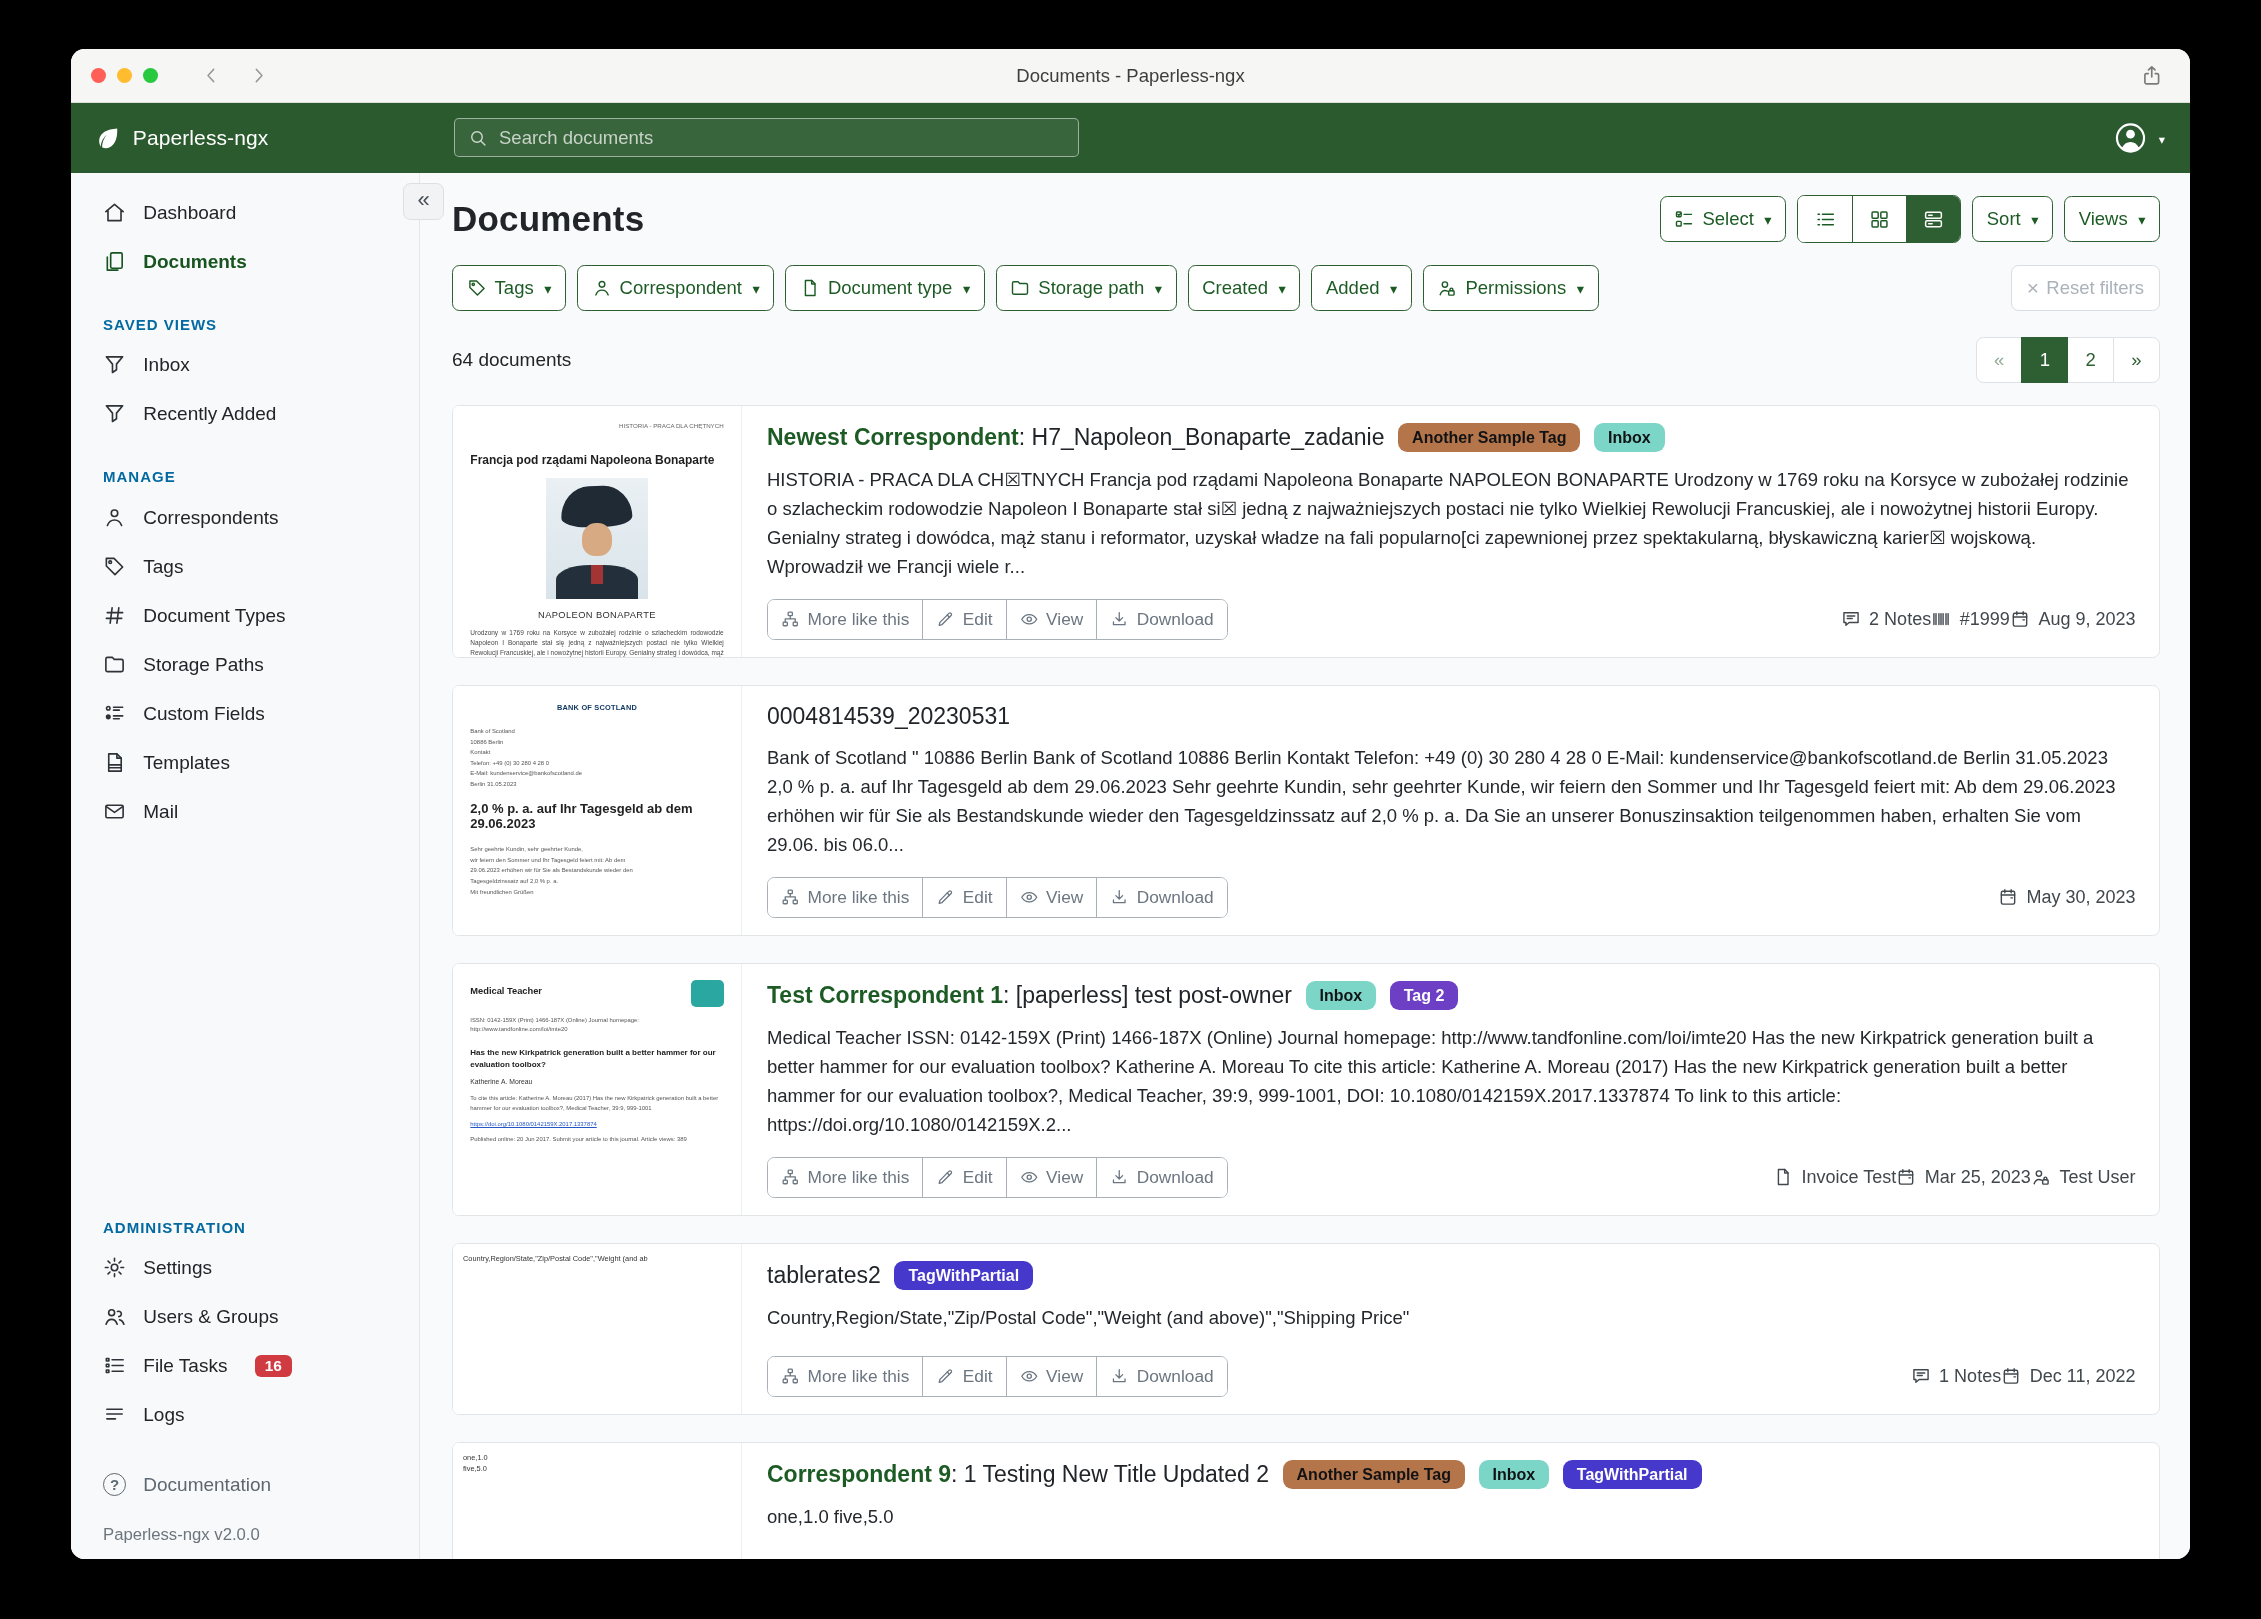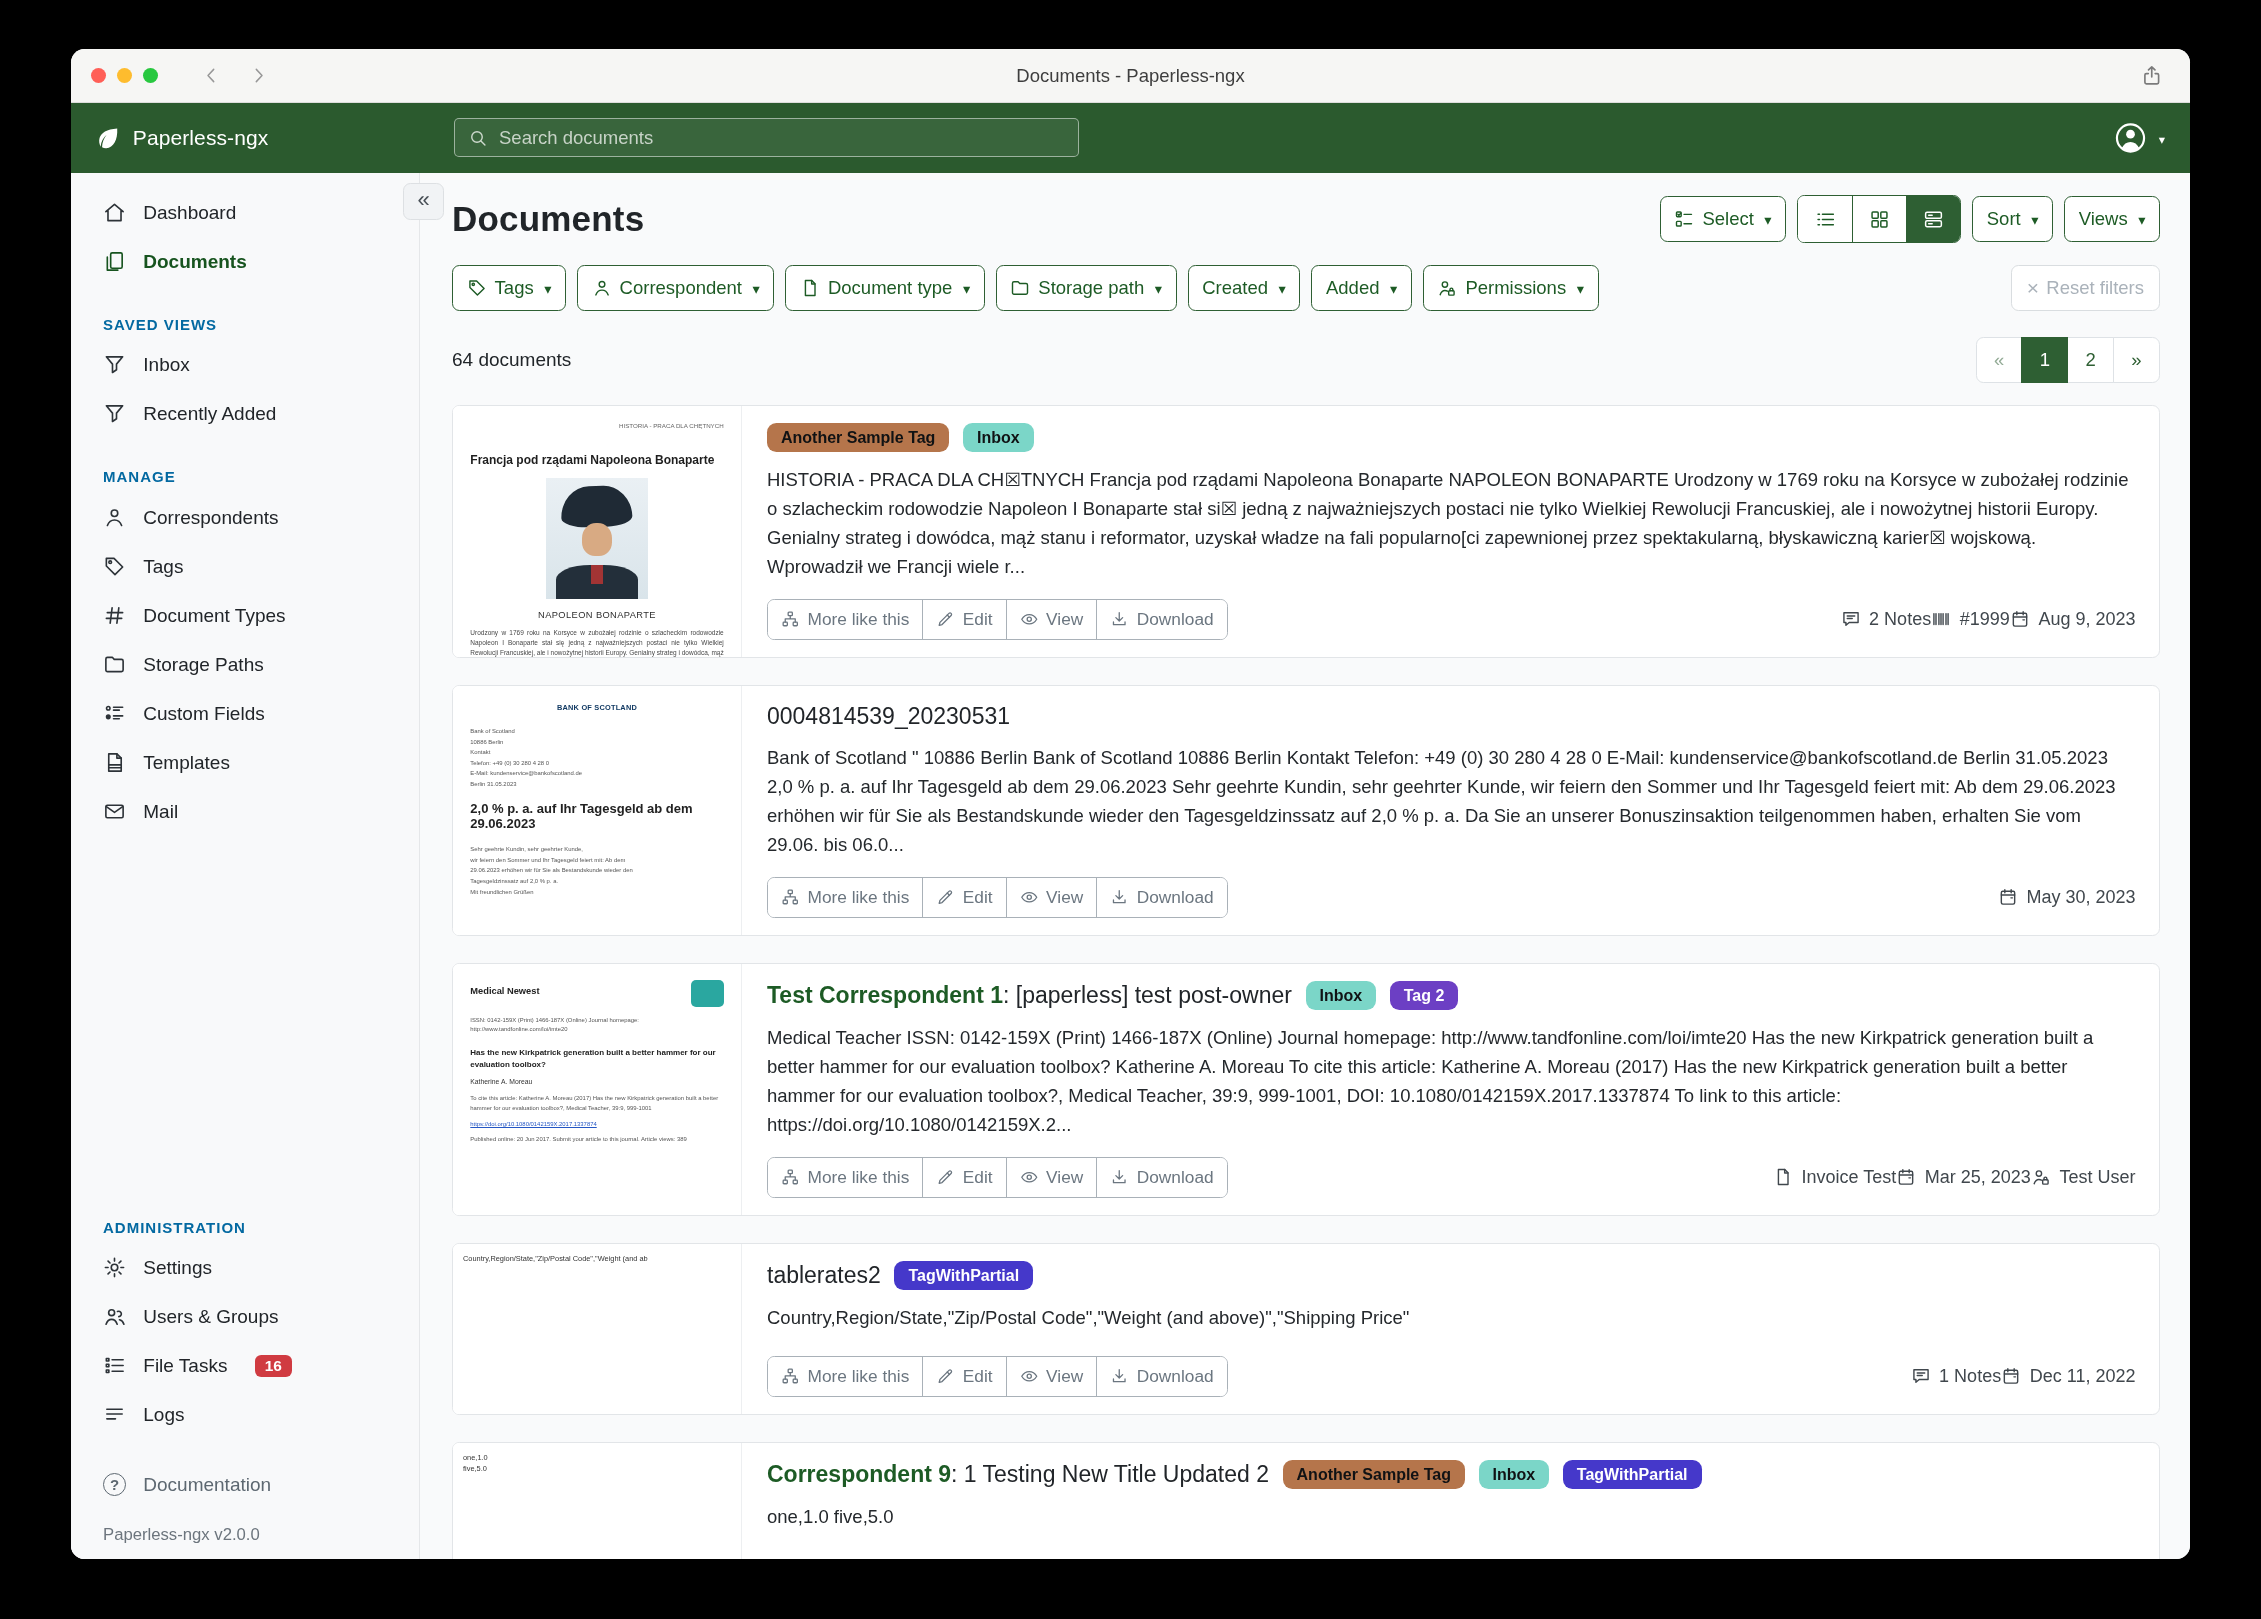--- a/index.html
+++ b/index.html
@@ -501,20 +501,21 @@
                   <span class="hat"></span>
                   <span class="face"></span>
                   <span class="torso"></span>
                 </div>
                 <div class="np-center">NAPOLEON BONAPARTE</div>
                 <div class="np-text">Urodzony w 1769 roku na Korsyce w zubożałej rodzinie o szlacheckim rodowodzie Napoleon I Bonaparte stał się jedną z najważniejszych postaci nie tylko Wielkiej Rewolucji Francuskiej, ale i nowożytnej historii Europy. Genialny strateg i dowódca, mąż stanu i reformator, uzyskał władze na fali popularności zapewnionej przez spektakularną, błyskawiczną karierę wojskową. Wprowadził we Francji wiele rozwiązań ustrojowych do dziś będących częścią krajobrazu tego państwa. Jednocześnie doprowadził do ostatecznego obalenia Wielkiej Rewolucji Francuskiej, wprowadzając Cesarstwo Francuzów.</div>
               </div>
             </div>
             <div class="card-main">
               <div class="title-row">
+                <h3 class="doc-title" style="margin: 0px; font-weight: 400;"><span class="corr">Newest Correspondent</span><span class="sep">: </span><span class="t">H7_Napoleon_Bonaparte_zadanie</span></h3>
                 <span class="tag" style="background: rgb(181, 117, 75); color: rgb(16, 18, 20);">Another Sample Tag</span>
                 <span class="tag" style="background: rgb(123, 214, 200); color: rgb(16, 18, 20);">Inbox</span>
               </div>
               <div class="snippet">HISTORIA - PRACA DLA CH☒TNYCH  Francja pod rządami Napoleona Bonaparte       NAPOLEON BONAPARTE  Urodzony w 1769 roku na Korsyce w zubożałej rodzinie o szlacheckim rodowodzie Napoleon I  Bonaparte stał si☒ jedną z najważniejszych postaci nie tylko Wielkiej Rewolucji Francuskiej, ale i nowożytnej  historii Europy. Genialny strateg i dowódca, mąż stanu i reformator, uzyskał władze na fali popularno[ci  zapewnionej przez spektakularną, błyskawiczną karier☒ wojskową. Wprowadził we Francji wiele r...</div>
               <div class="card-footer">
                 <div class="actions">
                   <button class="act">
                     <span class="icn ">
                       <svg viewBox="0 0 24 24" fill="none" stroke="currentColor" stroke-width="1.7" stroke-linecap="round" stroke-linejoin="round">
                         <rect x="9.3" y="2.8" width="5.4" height="4.6" rx="1"></rect>
@@ -661,21 +662,21 @@
                     <span>May 30, 2023</span>
                   </span>
                 </div>
               </div>
             </div>
           </article>
           <article class="card">
             <div class="thumb">
               <div class="page mt">
                 <div class="mt-row">
-                  <div class="mt-brand">Medical Newest</div>
+                  <div class="mt-brand">Medical Teacher</div>
                   <div class="mt-logo"></div>
                 </div>
                 <div class="mt-tiny">ISSN: 0142-159X (Print) 1466-187X (Online) Journal homepage: http://www.tandfonline.com/loi/imte20</div>
                 <div class="mt-q">Has the new Kirkpatrick generation built a better hammer for our evaluation toolbox?</div>
                 <div class="mt-a">Katherine A. Moreau</div>
                 <div class="mt-tiny">To cite this article: Katherine A. Moreau (2017) Has the new Kirkpatrick generation built a better hammer for our evaluation toolbox?, Medical Teacher, 39:9, 999-1001</div>
                 <div class="mt-link">https://doi.org/10.1080/0142159X.2017.1337874</div>
                 <div class="mt-tiny">Published online: 20 Jun 2017.  Submit your article to this journal.  Article views: 389</div>
               </div>
             </div>

